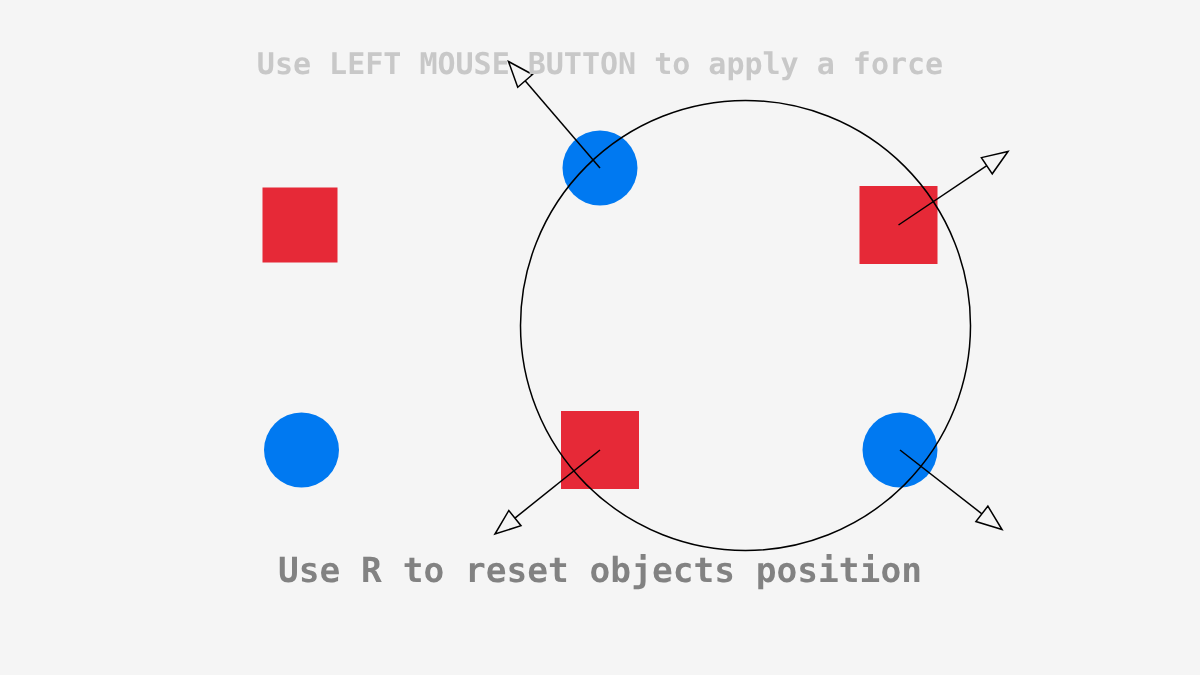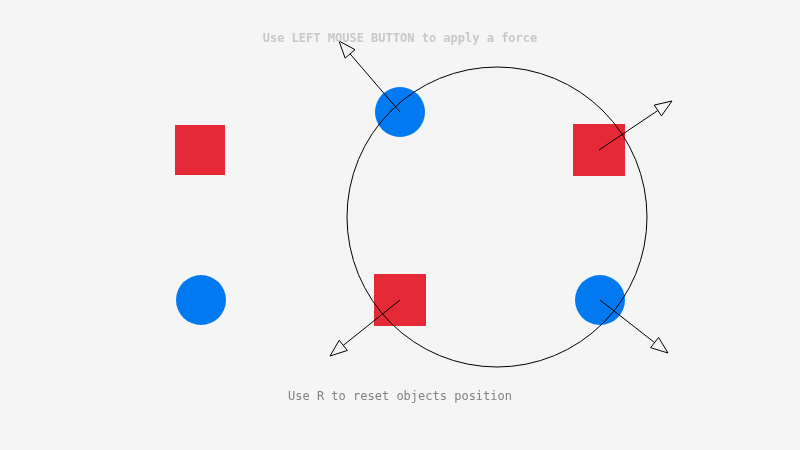--- a/index.html
+++ b/index.html
@@ -23,27 +23,27 @@
     left: 0;
     width: 800px;
     text-align: center;
     line-height: 1;
     white-space: pre;
     letter-spacing: 0;
     user-select: none;
   }
   .instruction-top {
     top: 32px;
-    font-size: 12px;
+    font-size: 20px;
     font-weight: bold;
   }
   .instruction-bottom {
-    top: 390px;
-    font-size: 12px;
-    font-weight: normal;
+    top: 370px;
+    font-size: 23px;
+    font-weight: bold;
   }
   .objects-layer, .overlay {
     position: absolute;
     left: 0;
     top: 0;
     width: 800px;
     height: 450px;
   }
   .overlay {
     pointer-events: none;

